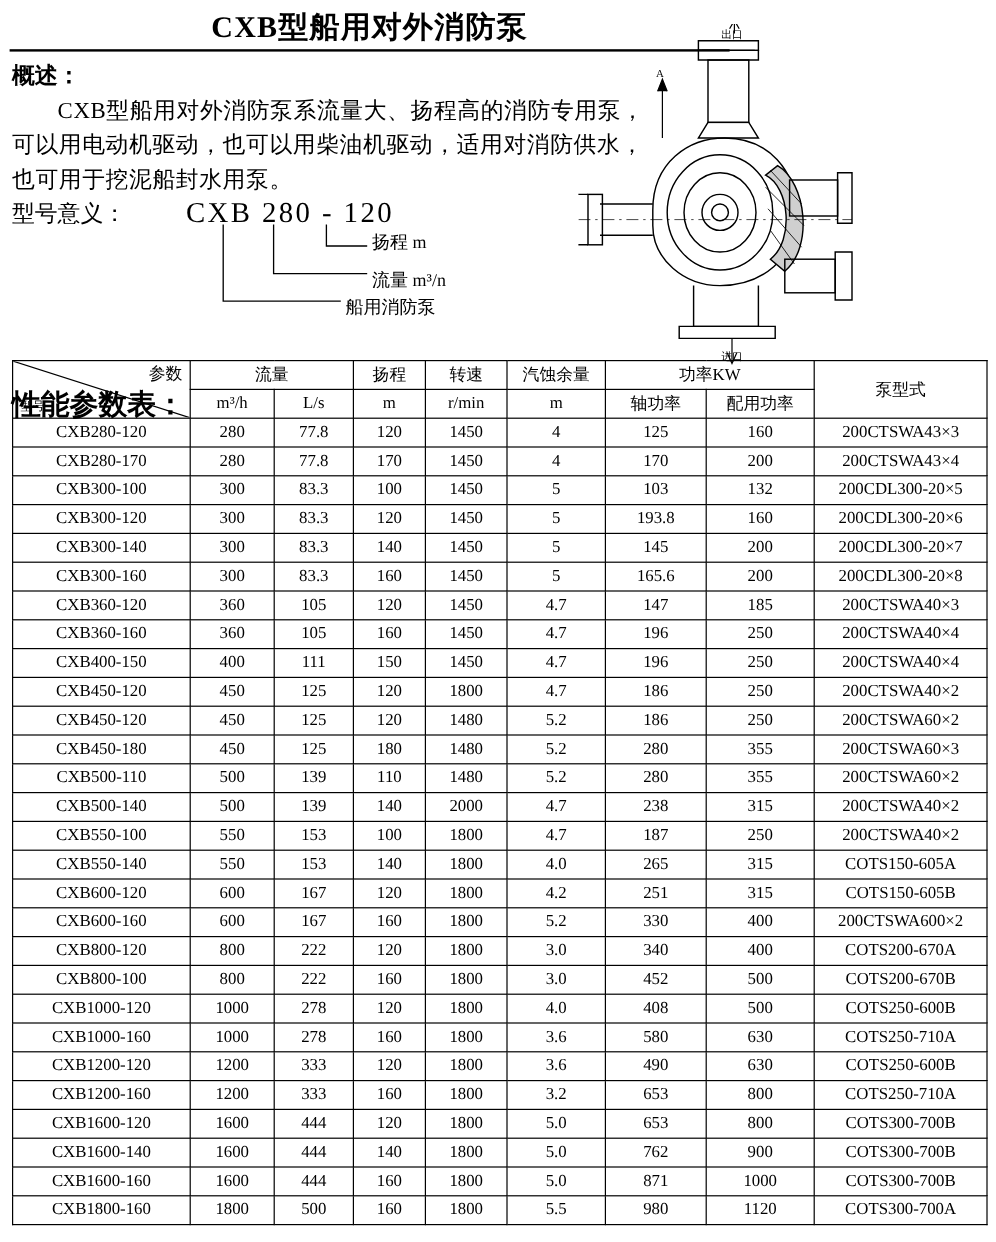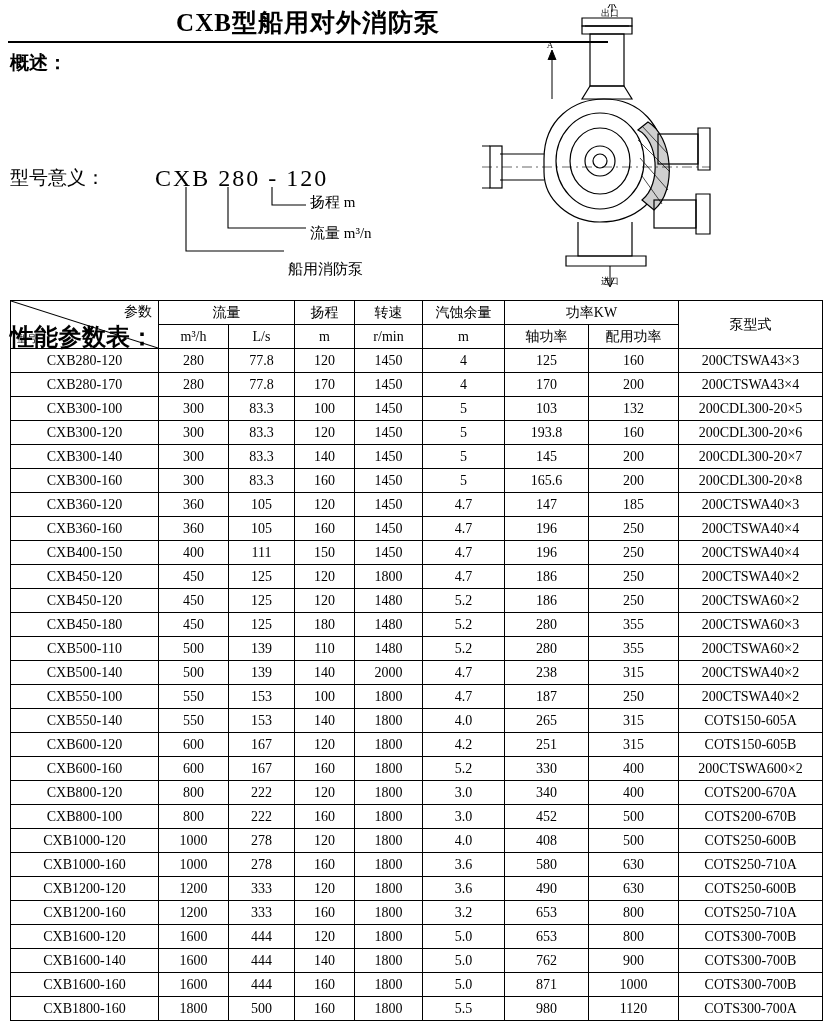--- a/index.html
+++ b/index.html
@@ -79,35 +79,35 @@
     font-size: 24px;
     letter-spacing: 2px;
   }
   .model-legend {
     position: absolute;
     font-size: 15px;
     white-space: nowrap;
   }
   .lg1 { left: 300px; top: 28px; }
   .lg2 { left: 300px; top: 59px; }
-  .lg3 { left: 278px; top: 95px; font-family: Liberation Serif, serif; }
+  .lg3 { left: 278px; top: 82px; font-family: Liberation Serif, serif; }
   
   .perf-label {
     position: absolute;
     left: 10px;
     top: 284px;
     font-size: 24px;
     font-weight: bold;
     margin-top: 37px;
   }
   
   .pump-art {
     position: absolute;
     right: 8px;
-    top: 4px;
+    top: 20px;
     width: 230px;
     height: 285px;
   }
   
   table.perf {
     position: absolute;
     left: 10px;
     top: 300px;
     width: 812px;
     border-collapse: collapse;
@@ -203,20 +203,21 @@
         <path d="M124 274 L128 283 L132 274" stroke-width="1"></path>
       </g>
       <text x="128" y="12" font-size="9" font-family="Liberation Serif, serif" text-anchor="middle">出口</text>
       <text x="68" y="44" font-size="9" font-family="Liberation Serif, serif" text-anchor="middle">A</text>
       <text x="128" y="280" font-size="9" font-family="Liberation Serif, serif" text-anchor="middle">进口</text>
     </svg>
   </div>
 
   <div class="intro">
     <div class="h-label">概述：</div>
+    <div class="para">CXB型船用对外消防泵系流量大、扬程高的消防专用泵，可以用电动机驱动，也可以用柴油机驱动，适用对消防供水，也可用于挖泥船封水用泵。</div>
   </div>
 
   <div class="model-wrap">
     <div class="model-label">型号意义：</div>
     <div class="model-code">CXB  280 - 120</div>
     <svg width="560" height="115" viewBox="0 0 560 115" xmlns="http://www.w3.org/2000/svg" style="position:absolute;left:0;top:0;">
       <g stroke="#000" stroke-width="1.1" fill="none">
 
         <path d="M262 22 L262 40 L296 40"></path>
 

